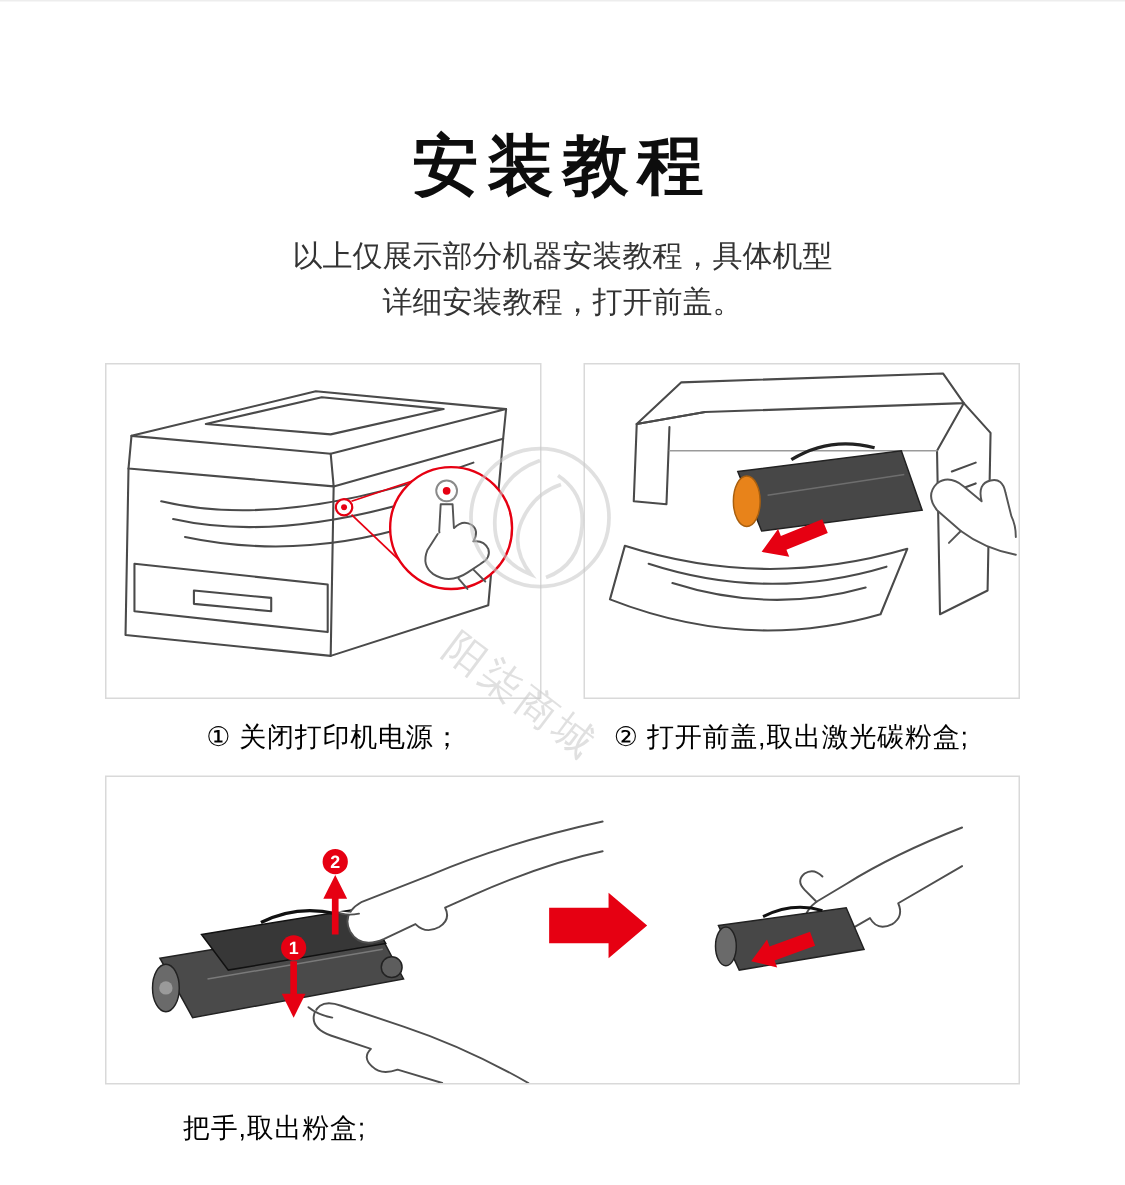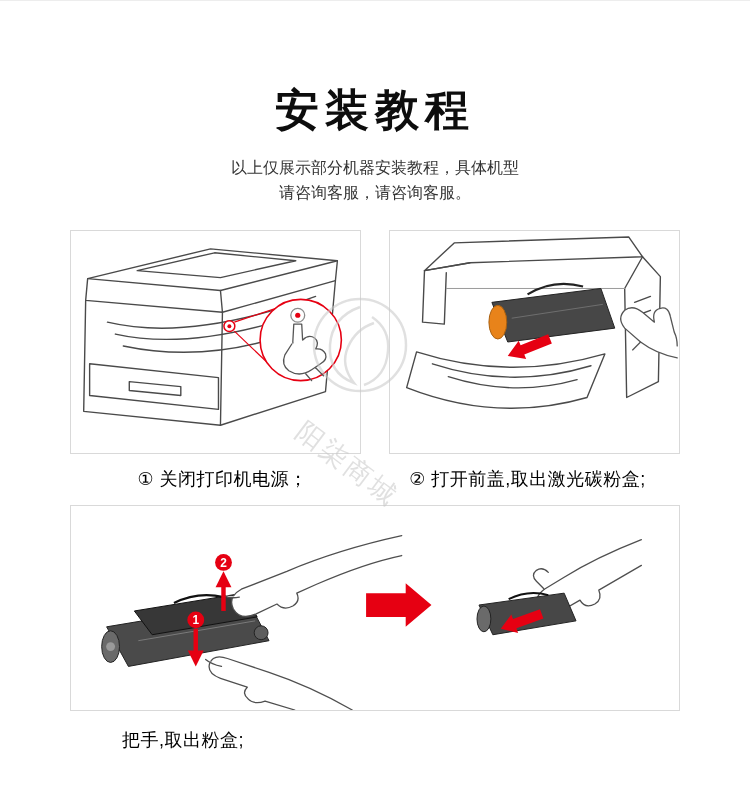--- a/index.html
+++ b/index.html
@@ -8,21 +8,21 @@
     width:750px; height:790px; overflow:hidden;
     font-family:"Liberation Sans","DejaVu Sans",sans-serif; color:#111;
   }
   .page { position:relative; width:750px; height:790px; background:#fff; border-top:1px solid #ededed; }
 
   .title {
     text-align:center; font-size:44px; font-weight:800; letter-spacing:6px;
     padding-top:80px; color:#0d0d0d;
   }
   .subtitle {
-    text-align:center; font-size:16px; line-height:1.55; color:#333;
+    text-align:center; font-size:20px; line-height:1.55; color:#333;
   }
   .subtitle.first { margin-top:16px; }
 
   .panels { display:flex; gap:28px; margin:24px 70px 0; }
   .panel { flex:1; height:224px; border:1px solid #d9d9d9; background:#fff; overflow:hidden; }
   .panel svg, .wide-panel svg { width:100%; height:100%; display:block; }
 
   .captions { display:flex; margin:13px 70px 0; }
   .cap { flex:1; text-align:center; font-size:18px; color:#000; letter-spacing:.5px; }
 
@@ -37,21 +37,21 @@
   }
   .watermark svg { overflow:visible; width:100%; height:100%; }
 </style>
 </head>
 <body>
 
 <div class="page">
 
   <h1 class="title">安装教程</h1>
   <p class="subtitle first">以上仅展示部分机器安装教程，具体机型</p>
-  <p class="subtitle">请咨询客服，请咨询客服。</p>
+  <p class="subtitle">详细安装教程，打开前盖。</p>
 
   <div class="panels">
 
     <div class="panel">
       <svg viewBox="0 0 290 224" xmlns="http://www.w3.org/2000/svg">
         <g stroke="#4a4a4a" stroke-width="1.4" fill="none" stroke-linejoin="round" stroke-linecap="round">
           <path d="M16,48 L140,18 L268,30 L150,60 Z"></path>
           <path d="M66,40 L144,22 L226,30 L150,47 Z"></path>
           <path d="M16,48 L14,70 L152,82 L150,60"></path>
           <path d="M268,30 L266,50 L152,82"></path>

